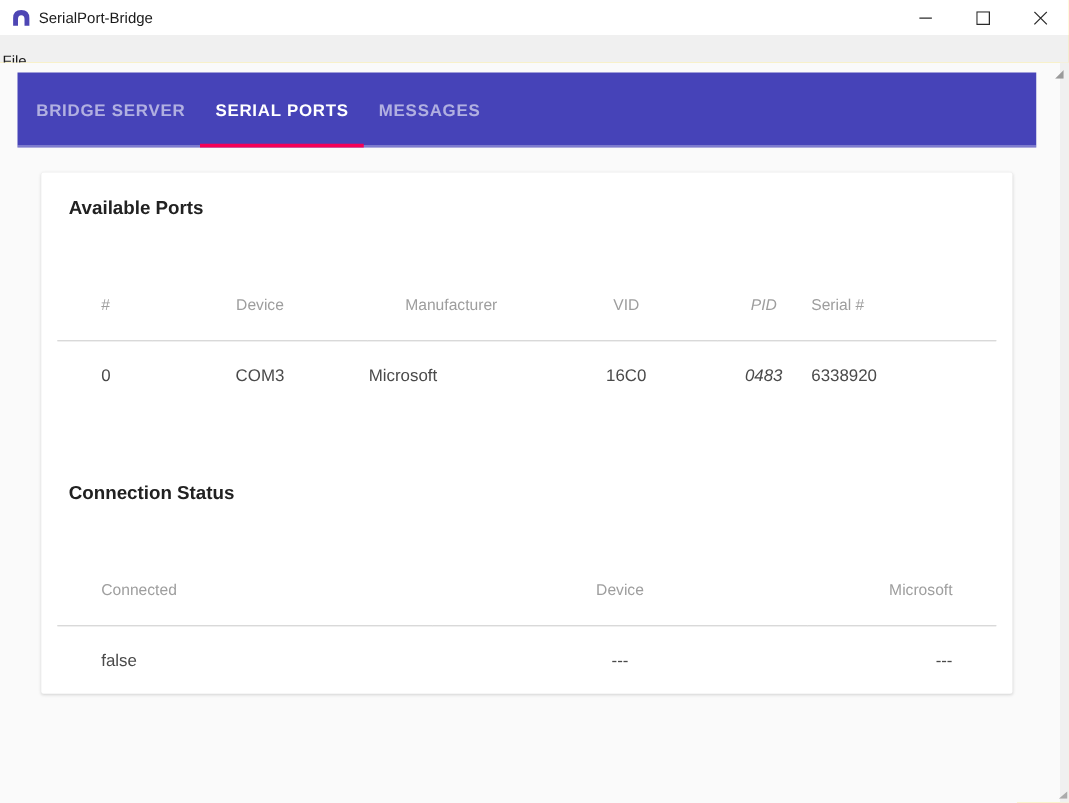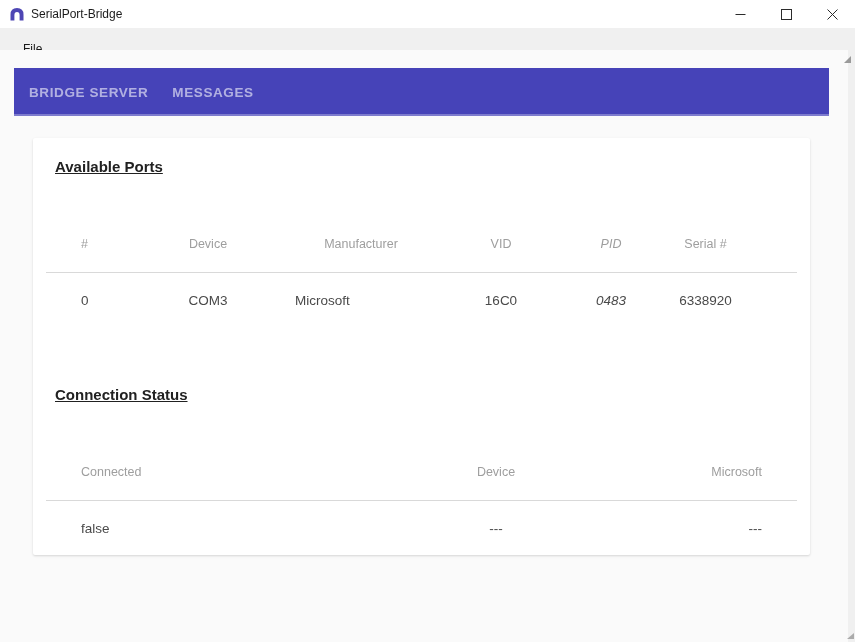--- a/index.html
+++ b/index.html
@@ -14,69 +14,69 @@
   
   .titlebar{height:28px;background:#ffffff;display:flex;align-items:center;flex:0 0 auto;}
   .app-icon{width:16px;height:14px;margin:0 6px 0 9px;flex:0 0 auto;}
   .window-title{font-size:12px;color:#1b1b1b;}
   .titlebar-spacer{flex:1;}
   .caption-btn{width:46px;height:28px;display:flex;align-items:center;justify-content:center;background:transparent;border:none;padding:0;cursor:default;}
   .caption-btn svg{display:block;}
 
   
   .menubar{height:22px;background:#f0f0f0;display:flex;align-items:center;flex:0 0 auto;}
-  .menu-item{font-size:12px;color:#1a1a1a;padding:0 23px;height:100%;display:flex;align-items:center;margin-top:20px;}
+  .menu-item{font-size:12px;color:#1a1a1a;padding:0 2px;height:100%;display:flex;align-items:center;margin-top:20px;}
 
   
   .main{flex:1;position:relative;background:#fafafa;}
   .scrollbar-track{position:absolute;top:0;right:0;width:7px;height:100%;background:#f0f0f0;}
   .scroll-grip{position:absolute;top:6px;right:4px;}
   .resize-grip{position:absolute;bottom:3px;right:1px;}
 
   
   .appbar{
-    position:absolute;left:14px;top:18px;width:815px;height:48px;
+    position:absolute;left:14px;top:8px;width:815px;height:60px;
     background:#4643b8;display:flex;align-items:stretch;padding-left:3px;box-sizing:border-box;
   }
   .appbar::after{content:"";position:absolute;left:0;right:0;bottom:0;height:2px;background:rgba(255,255,255,0.3);}
   .tab{
     position:relative;display:flex;align-items:center;padding:0 12px;
     font-size:13.5px;font-weight:600;letter-spacing:0.6px;
     color:rgba(255,255,255,0.58);cursor:pointer;z-index:1;
   }
   .tab.active{color:#ffffff;}
   .tab.active::after{content:"";position:absolute;left:0;right:0;bottom:0;height:3px;background:#f50057;z-index:2;}
 
   
   .card{
     position:absolute;left:33px;top:88px;width:777px;height:417px;
     background:#ffffff;border-radius:2px;
     box-shadow:0 1px 3px rgba(0,0,0,0.10), 0 1px 2px rgba(0,0,0,0.06);
     box-sizing:border-box;
   }
   .section-title{
     font-size:15px;font-weight:700;color:#212121;
-    margin:0;padding:20px 0 0 22px;line-height:18px;text-decoration:underline;
+    margin:0;padding:20px 0 0 22px;line-height:18px;
   }
   .tbl-wrap{margin:40px 13px 0 13px;}
   table{border-collapse:collapse;width:751px;table-layout:fixed;}
   th{
     font-size:12.5px;font-weight:400;color:#9e9e9e;
     height:56px;border-bottom:1px solid #d9d9d9;box-sizing:border-box;
   }
   td{
     font-size:13.5px;color:#4a4a4a;height:56px;box-sizing:border-box;
   }
   
   .ports-table .col-0{width:76px;text-align:left;padding-left:35px;}
   .ports-table .col-1{width:172px;text-align:center;}
   .ports-table .col-2{width:134px;}
   .ports-table .col-3{width:146px;text-align:center;}
   .ports-table .col-4{width:74px;text-align:center;font-style:italic;}
-  .ports-table .col-5{text-align:center;padding-right:35px;}
+  .ports-table .col-5{text-align:left;padding-right:35px;}
   
   .status-table .col-0{width:300px;text-align:left;padding-left:35px;}
   .status-table .col-1{width:300px;text-align:center;}
   .status-table .col-2{text-align:right;padding-right:35px;}
 
   .heading-gap{margin-top:38px;}
 </style>
 </head>
 <body>
 
@@ -114,20 +114,21 @@
     <div class="scrollbar-track"></div>
     <svg class="scroll-grip" width="7" height="7" viewBox="0 0 7 7">
         <polygon points="0,7 7,7 7,0" fill="#9a9a9a"></polygon>
       </svg>
     <svg class="resize-grip" width="7" height="6" viewBox="0 0 7 6">
         <polygon points="0,6 7,6 7,0" fill="#ababab"></polygon>
       </svg>
 
     <div class="appbar">
         <div class="tab">BRIDGE SERVER</div>
+        <div class="tab active">SERIAL PORTS</div>
         <div class="tab">MESSAGES</div>
       </div>
 
     <div class="card">
 
       <h2 class="section-title">Available Ports</h2>
       <div class="tbl-wrap">
         <table class="ports-table">
           <thead>
               <tr>

